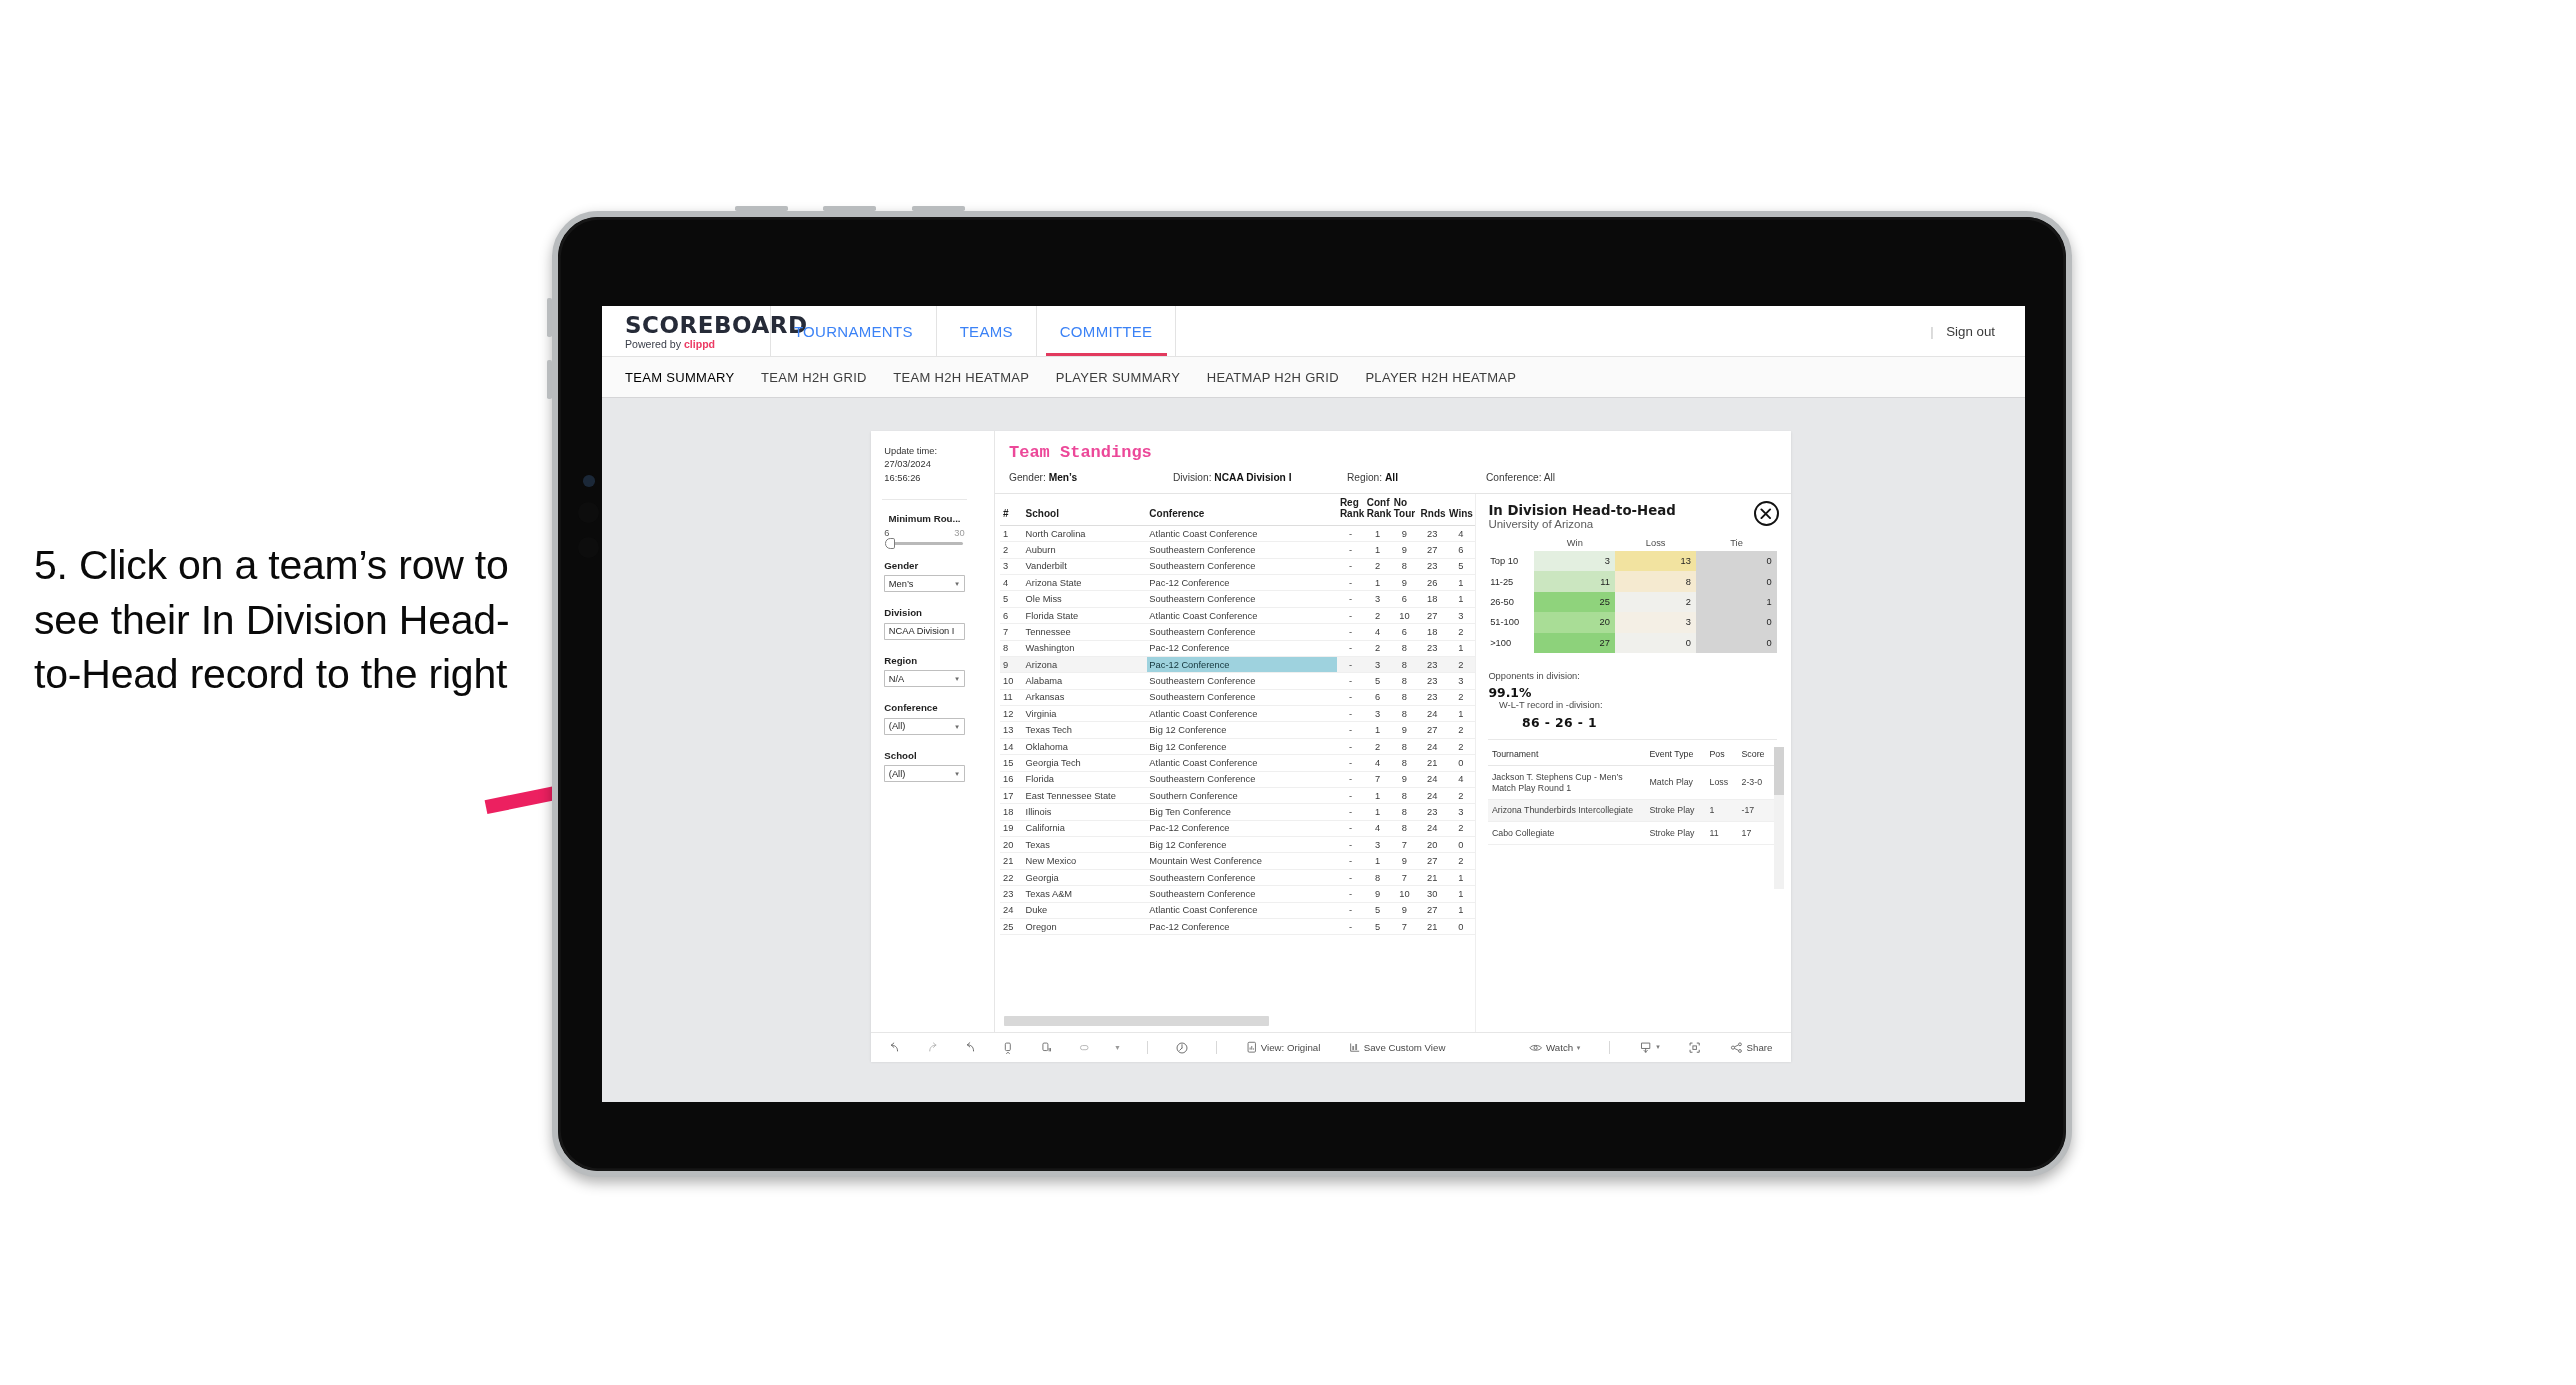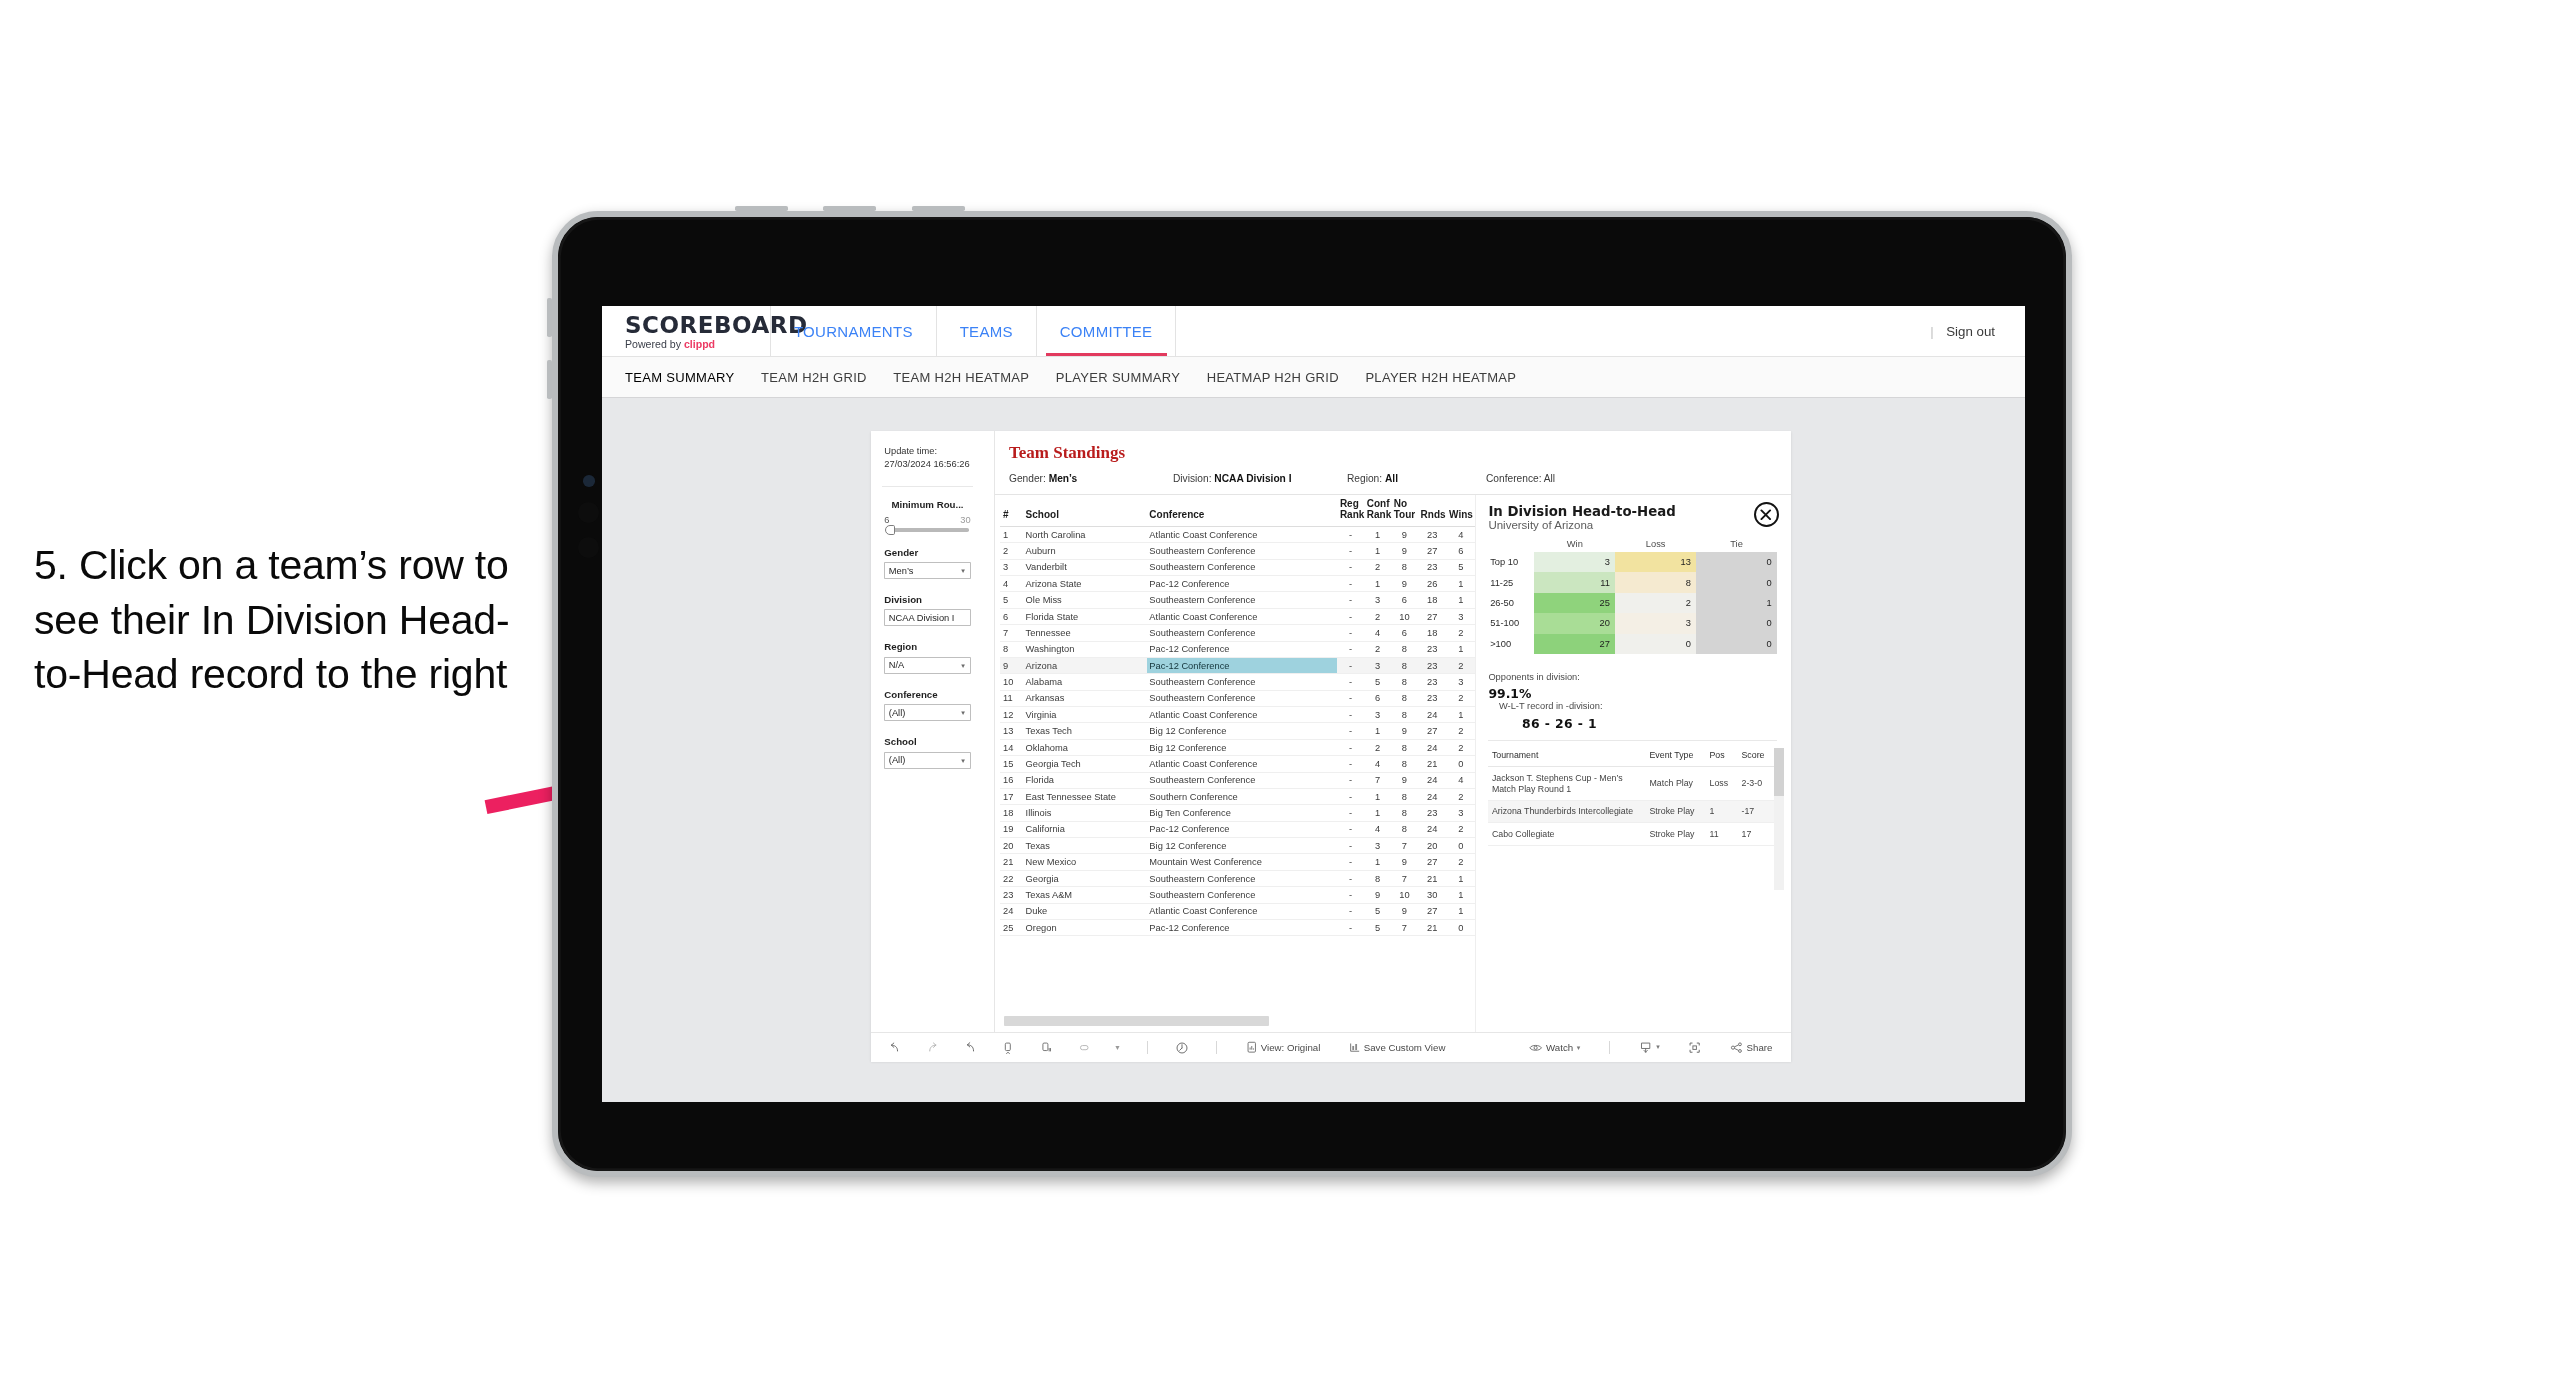--- a/index.html
+++ b/index.html
@@ -86,21 +86,21 @@
   .canvas { position:relative; width:100%; height:704px; background:#e7e8ea; }
   .sheet {
     position:absolute; left:269px; top:33px; width:920px; height:631px;
     background:#ffffff; box-shadow:0 0.9px 2.7px rgba(0,0,0,0.10);
     display:flex; flex-direction:column;
   }
   .sheet-body { flex:1; display:flex; min-height:0; }
 
   
   .rail {
-    width:124px; border-right:0.9px solid #e6e6e6; padding:14px 10px 0 0;
+    width:124px; border-right:0.9px solid #e6e6e6; padding:14px 16px 0 0;
     font-size:9.7px; color:#2e2e2e; flex:0 0 124px; background:#fff;
   }
   .rail-pad { padding:0 13.3px; }
   .updt { font-size:9.3px; line-height:1.45; color:#333; }
   .rail-hr { height:0.9px; background:#e8e8e8; margin:14px 10.6px 12.4px 10.6px; }
   .fgroup { padding:0 13.3px; margin-bottom:15px; }
   .flabel { font-size:9.7px; font-weight:700; color:#1f1f1f; margin-bottom:4.4px; }
   .flabel.center { text-align:center; font-weight:700; }
   .slider-nums { display:flex; justify-content:space-between; font-size:9.3px; color:#555; margin-bottom:2.7px; }
   .slider-nums .hi { color:#9b9b9b; }
@@ -112,21 +112,21 @@
   .select {
     height:17px; border:0.9px solid #bfbfbf; background:#fff; border-radius:0.9px;
     display:flex; align-items:center; padding:0 3.5px; font-size:9.3px; color:#1f1f1f;
     position:relative; cursor:pointer; overflow:hidden; white-space:nowrap;
   }
   .caret { margin-left:auto; font-size:6.2px; color:#6b6b6b; }
 
   
   .main { flex:1; min-width:0; display:flex; flex-direction:column; }
   .sheet-head { padding:12.4px 0 0 14px; }
-  .sheet-title { font-size:17px; font-weight:700; color:#b91c1c; font-family:Liberation Serif, serif; }
+  .sheet-title { font-size:17px; font-weight:700; color:#ec4899; font-family:Liberation Mono, monospace; }
   .filterline { display:flex; margin-top:9.7px; font-size:10.2px; color:#3a3a3a; padding-bottom:9.7px; }
   .filterline > div { white-space:nowrap; }
   .fl1{width:164px}.fl2{width:174px}.fl3{width:139px}
   .filterline b { color:#111; font-weight:700; }
   .filterline .thin { font-weight:400; color:#3a3a3a; }
 
   .split { flex:1; display:flex; min-height:0; border-top:0.9px solid #e4e4e4; }
 
   
   .tblwrap { width:480px; flex:0 0 480px; position:relative; padding-left:5.3px; }

